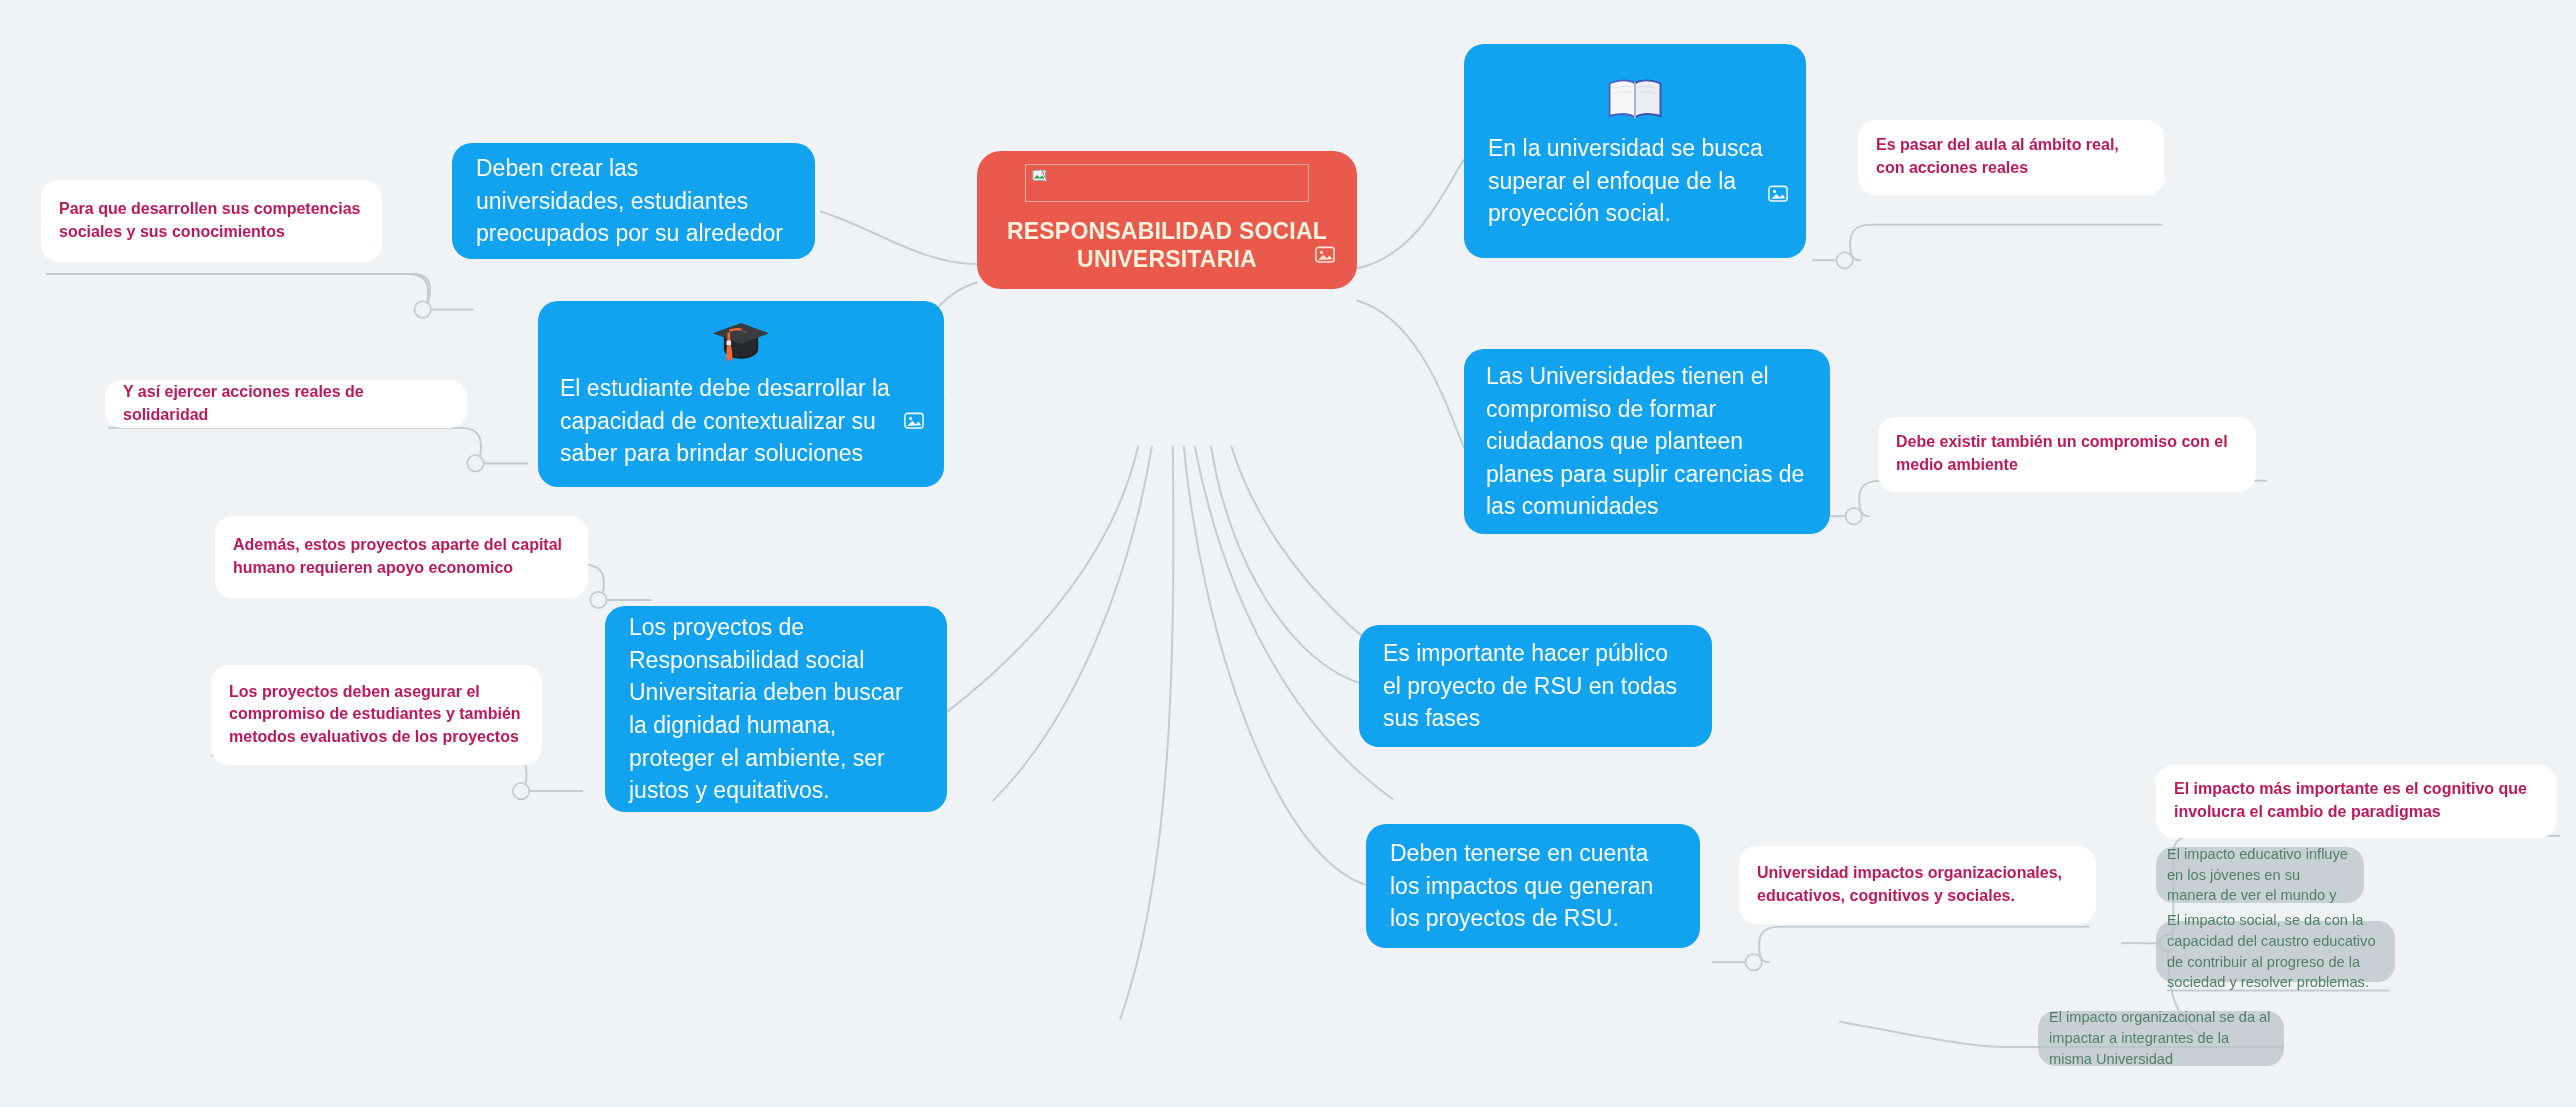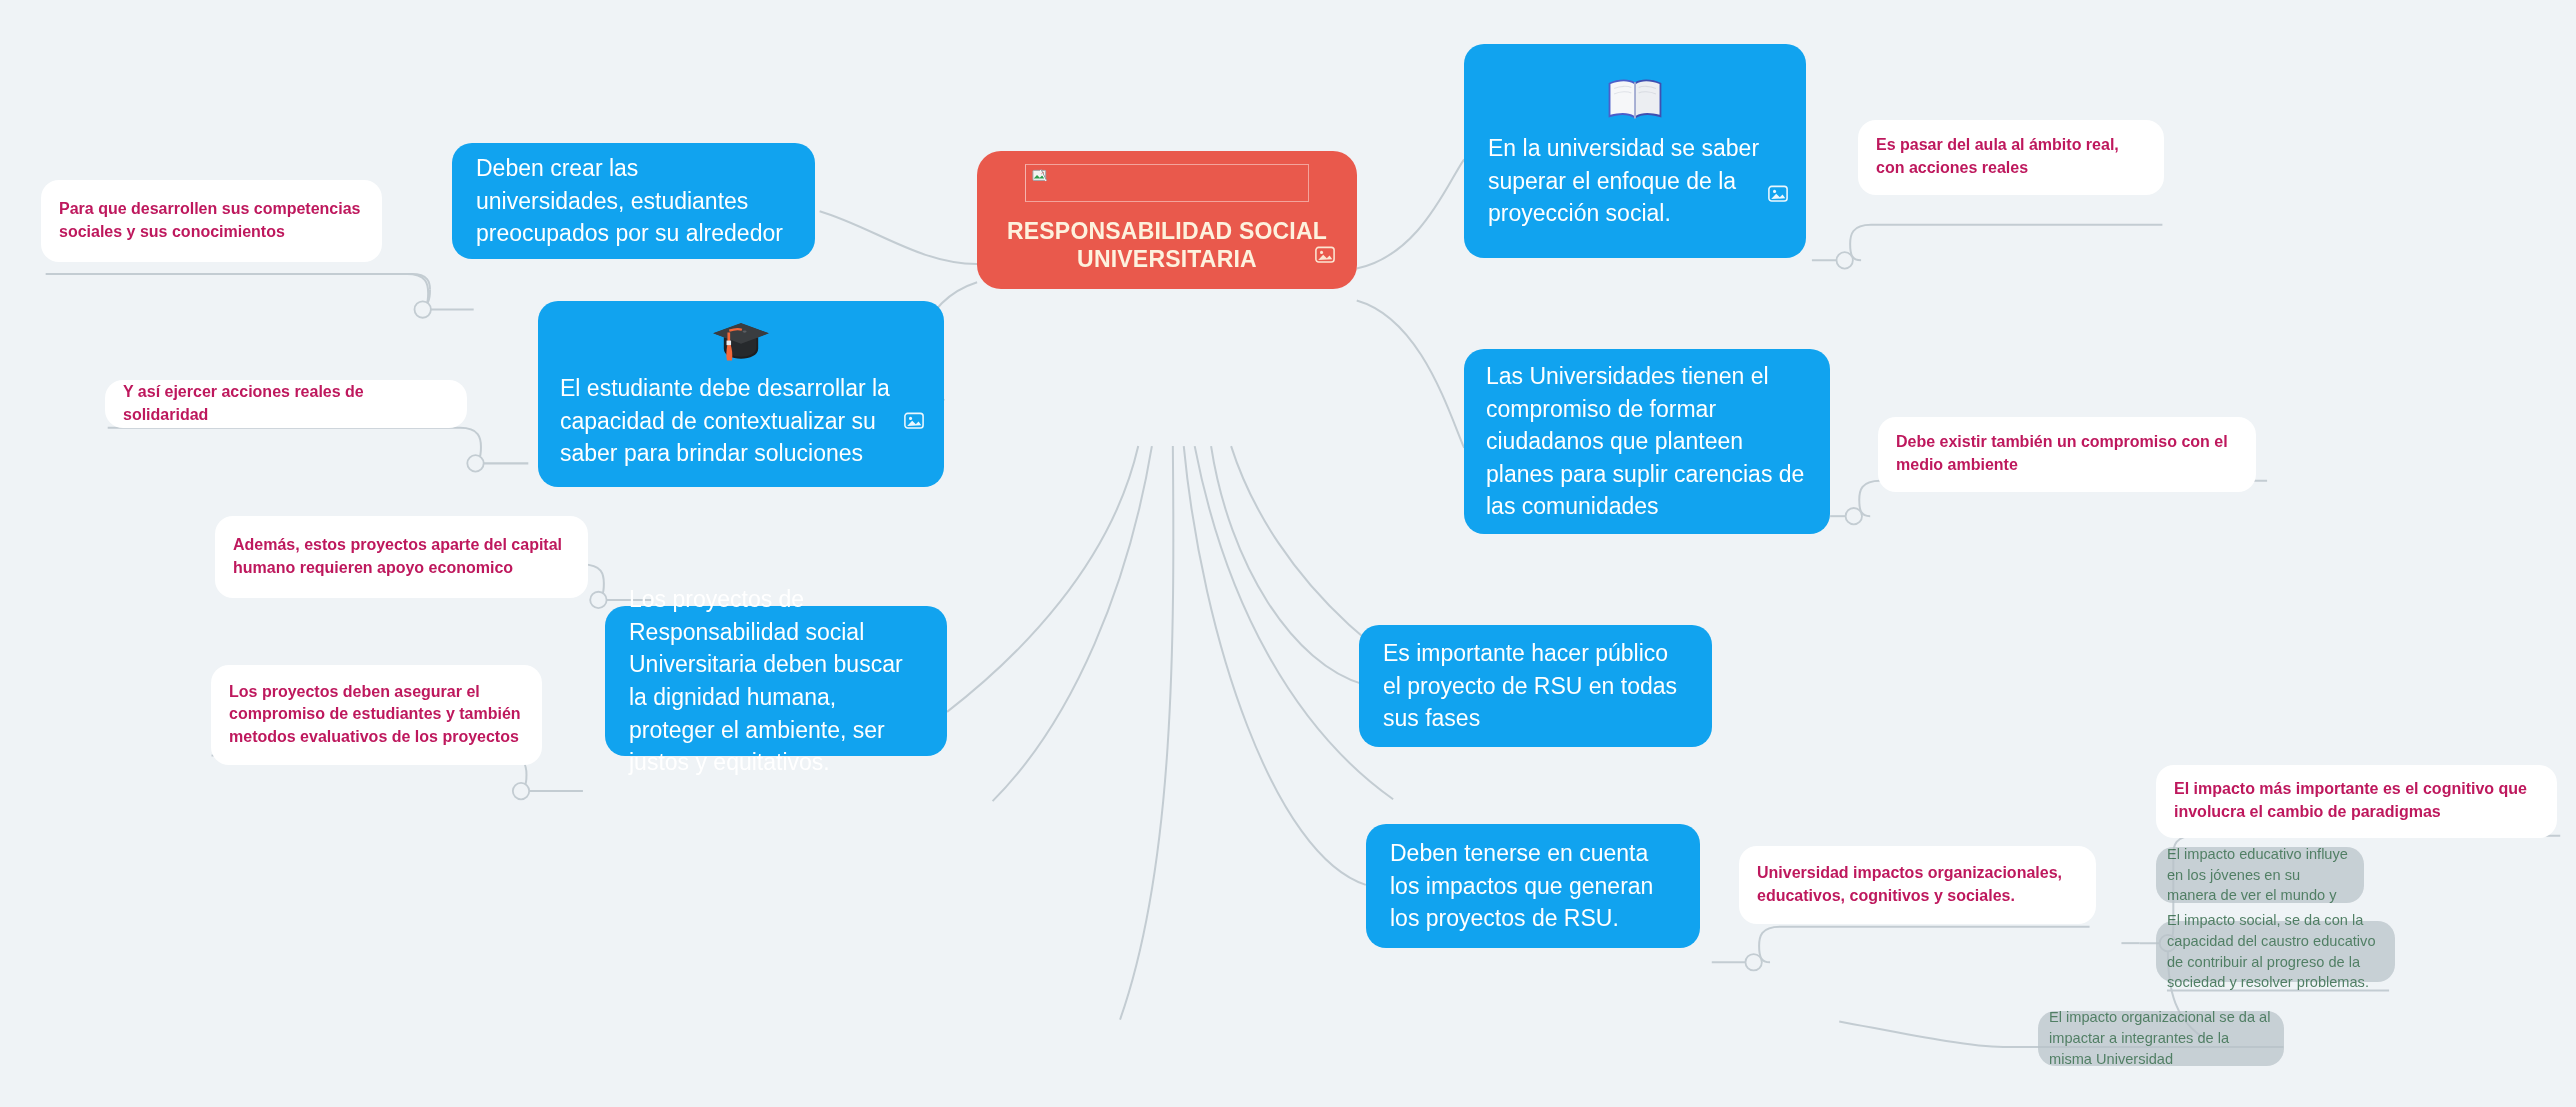--- a/index.html
+++ b/index.html
@@ -223,39 +223,39 @@
       </svg>
     </div>
     <div class="txt">El estudiante debe desarrollar la capacidad de contextualizar su saber para brindar soluciones</div>
     <svg class="badge" style="right:20px; bottom:58px;" viewBox="0 0 22 19">
       <rect x="1" y="1.5" width="20" height="16" rx="3" fill="none" stroke="#ffffff" stroke-width="1.7"></rect>
       <circle cx="7.2" cy="7" r="1.7" fill="#ffffff"></circle>
       <path d="M3.5 15.5 L9 9.5 L13 13.5 L16 10.5 L19 14.5 Z" fill="#ffffff"></path>
     </svg>
   </div>
 
-  <div class="node blue" style="left:605px; top:606px; width:342px; height:150px; padding:18px 24px;">
+  <div class="node blue" style="left:605px; top:606px; width:342px; height:206px; padding:18px 24px;">
     <div class="txt">Los proyectos de Responsabilidad social Universitaria deben buscar la dignidad humana, proteger el ambiente, ser justos y equitativos.</div>
   </div>
 
   <div class="node blue has-emoji" style="left:1464px; top:44px; width:342px; height:214px; padding:20px 24px;">
     <div class="emoji">
       <svg width="60" height="53" viewBox="0 0 66 58">
         <path d="M4 12 C15 7 26 7 33 11 L33 51 C26 46 15 46 4 50 Z" fill="#4d5ec9"></path>
         <path d="M62 12 C51 7 40 7 33 11 L33 51 C40 46 51 46 62 50 Z" fill="#3f4fb0"></path>
         <path d="M6 13 C16 9 26 9 32 13 L32 48 C26 44 16 44 6 47 Z" fill="#f6f7f9"></path>
         <path d="M60 13 C50 9 40 9 34 13 L34 48 C40 44 50 44 60 47 Z" fill="#eceef2"></path>
         <path d="M33 11 L33 51" stroke="#c7ccda" stroke-width="1.6"></path>
         <path d="M10 18 C17 15 25 15 29 17" stroke="#dfe2e8" stroke-width="1.2" fill="none"></path>
         <path d="M10 24 C17 21 25 21 29 23" stroke="#dfe2e8" stroke-width="1.2" fill="none"></path>
         <path d="M37 17 C41 15 49 15 56 18" stroke="#d8dbe2" stroke-width="1.2" fill="none"></path>
         <path d="M37 23 C41 21 49 21 56 24" stroke="#d8dbe2" stroke-width="1.2" fill="none"></path>
       </svg>
     </div>
-    <div class="txt">En la universidad se saber superar el enfoque de la proyección social.</div>
+    <div class="txt">En la universidad se busca superar el enfoque de la proyección social.</div>
     <svg class="badge" style="right:18px; bottom:56px;" viewBox="0 0 22 19">
       <rect x="1" y="1.5" width="20" height="16" rx="3" fill="none" stroke="#ffffff" stroke-width="1.7"></rect>
       <circle cx="7.2" cy="7" r="1.7" fill="#ffffff"></circle>
       <path d="M3.5 15.5 L9 9.5 L13 13.5 L16 10.5 L19 14.5 Z" fill="#ffffff"></path>
     </svg>
   </div>
 
   <div class="node blue" style="left:1464px; top:349px; width:366px; height:185px; padding:16.4px 22px;">
     <div class="txt">Las Universidades tienen el compromiso de formar ciudadanos que planteen planes para suplir carencias de las comunidades</div>
   </div>

